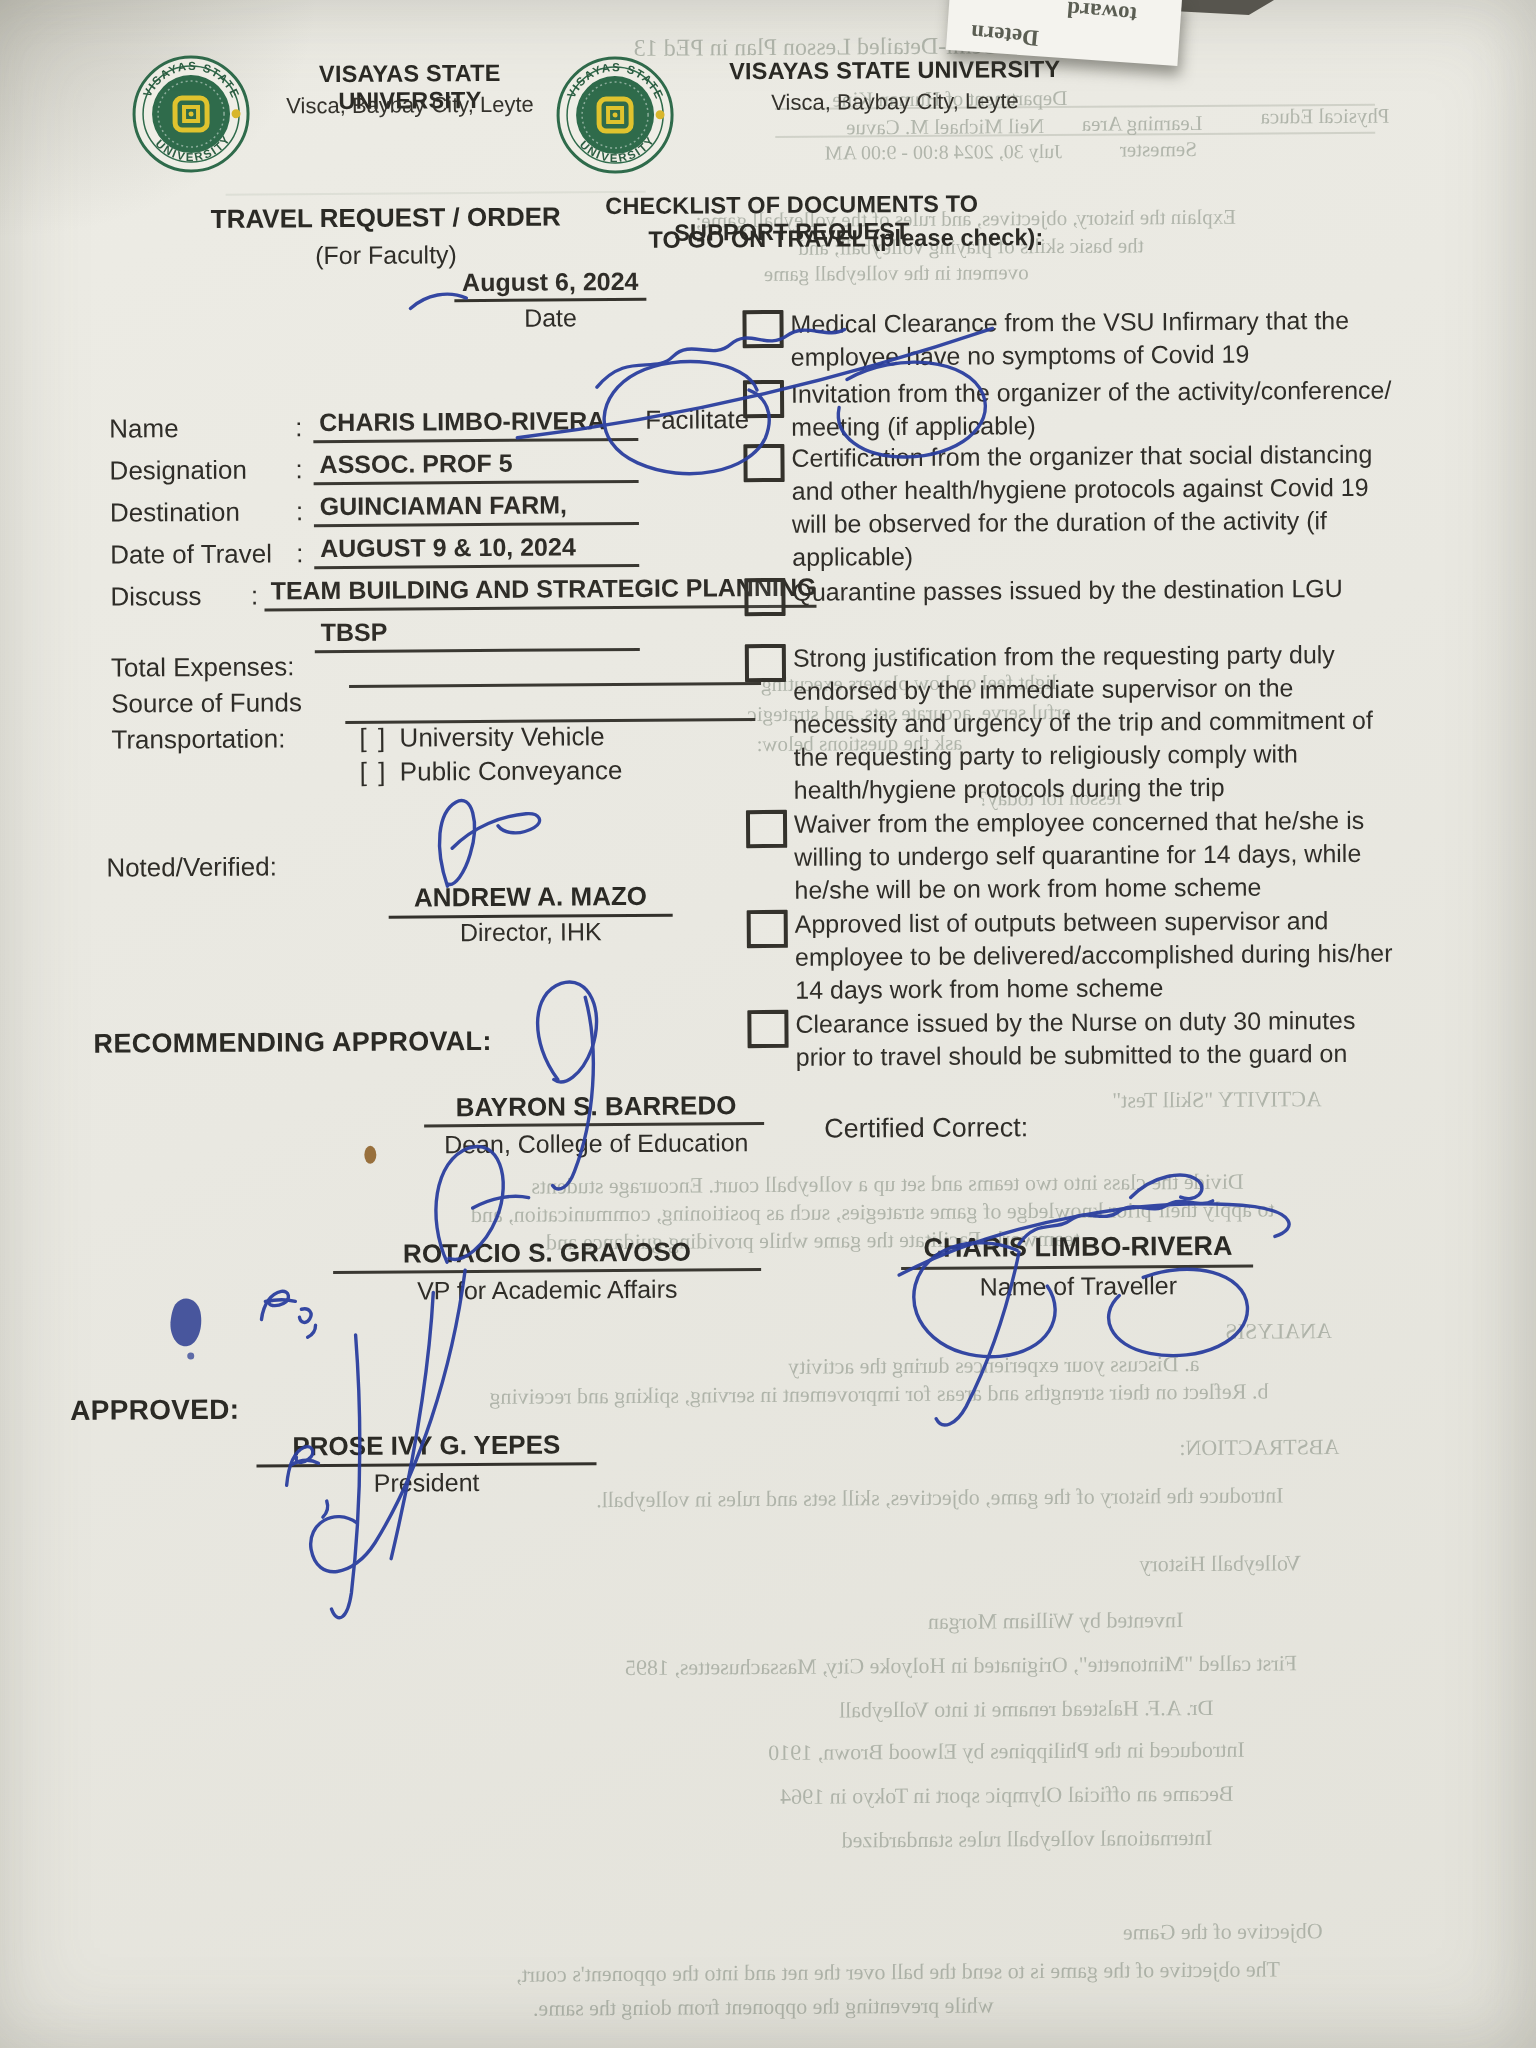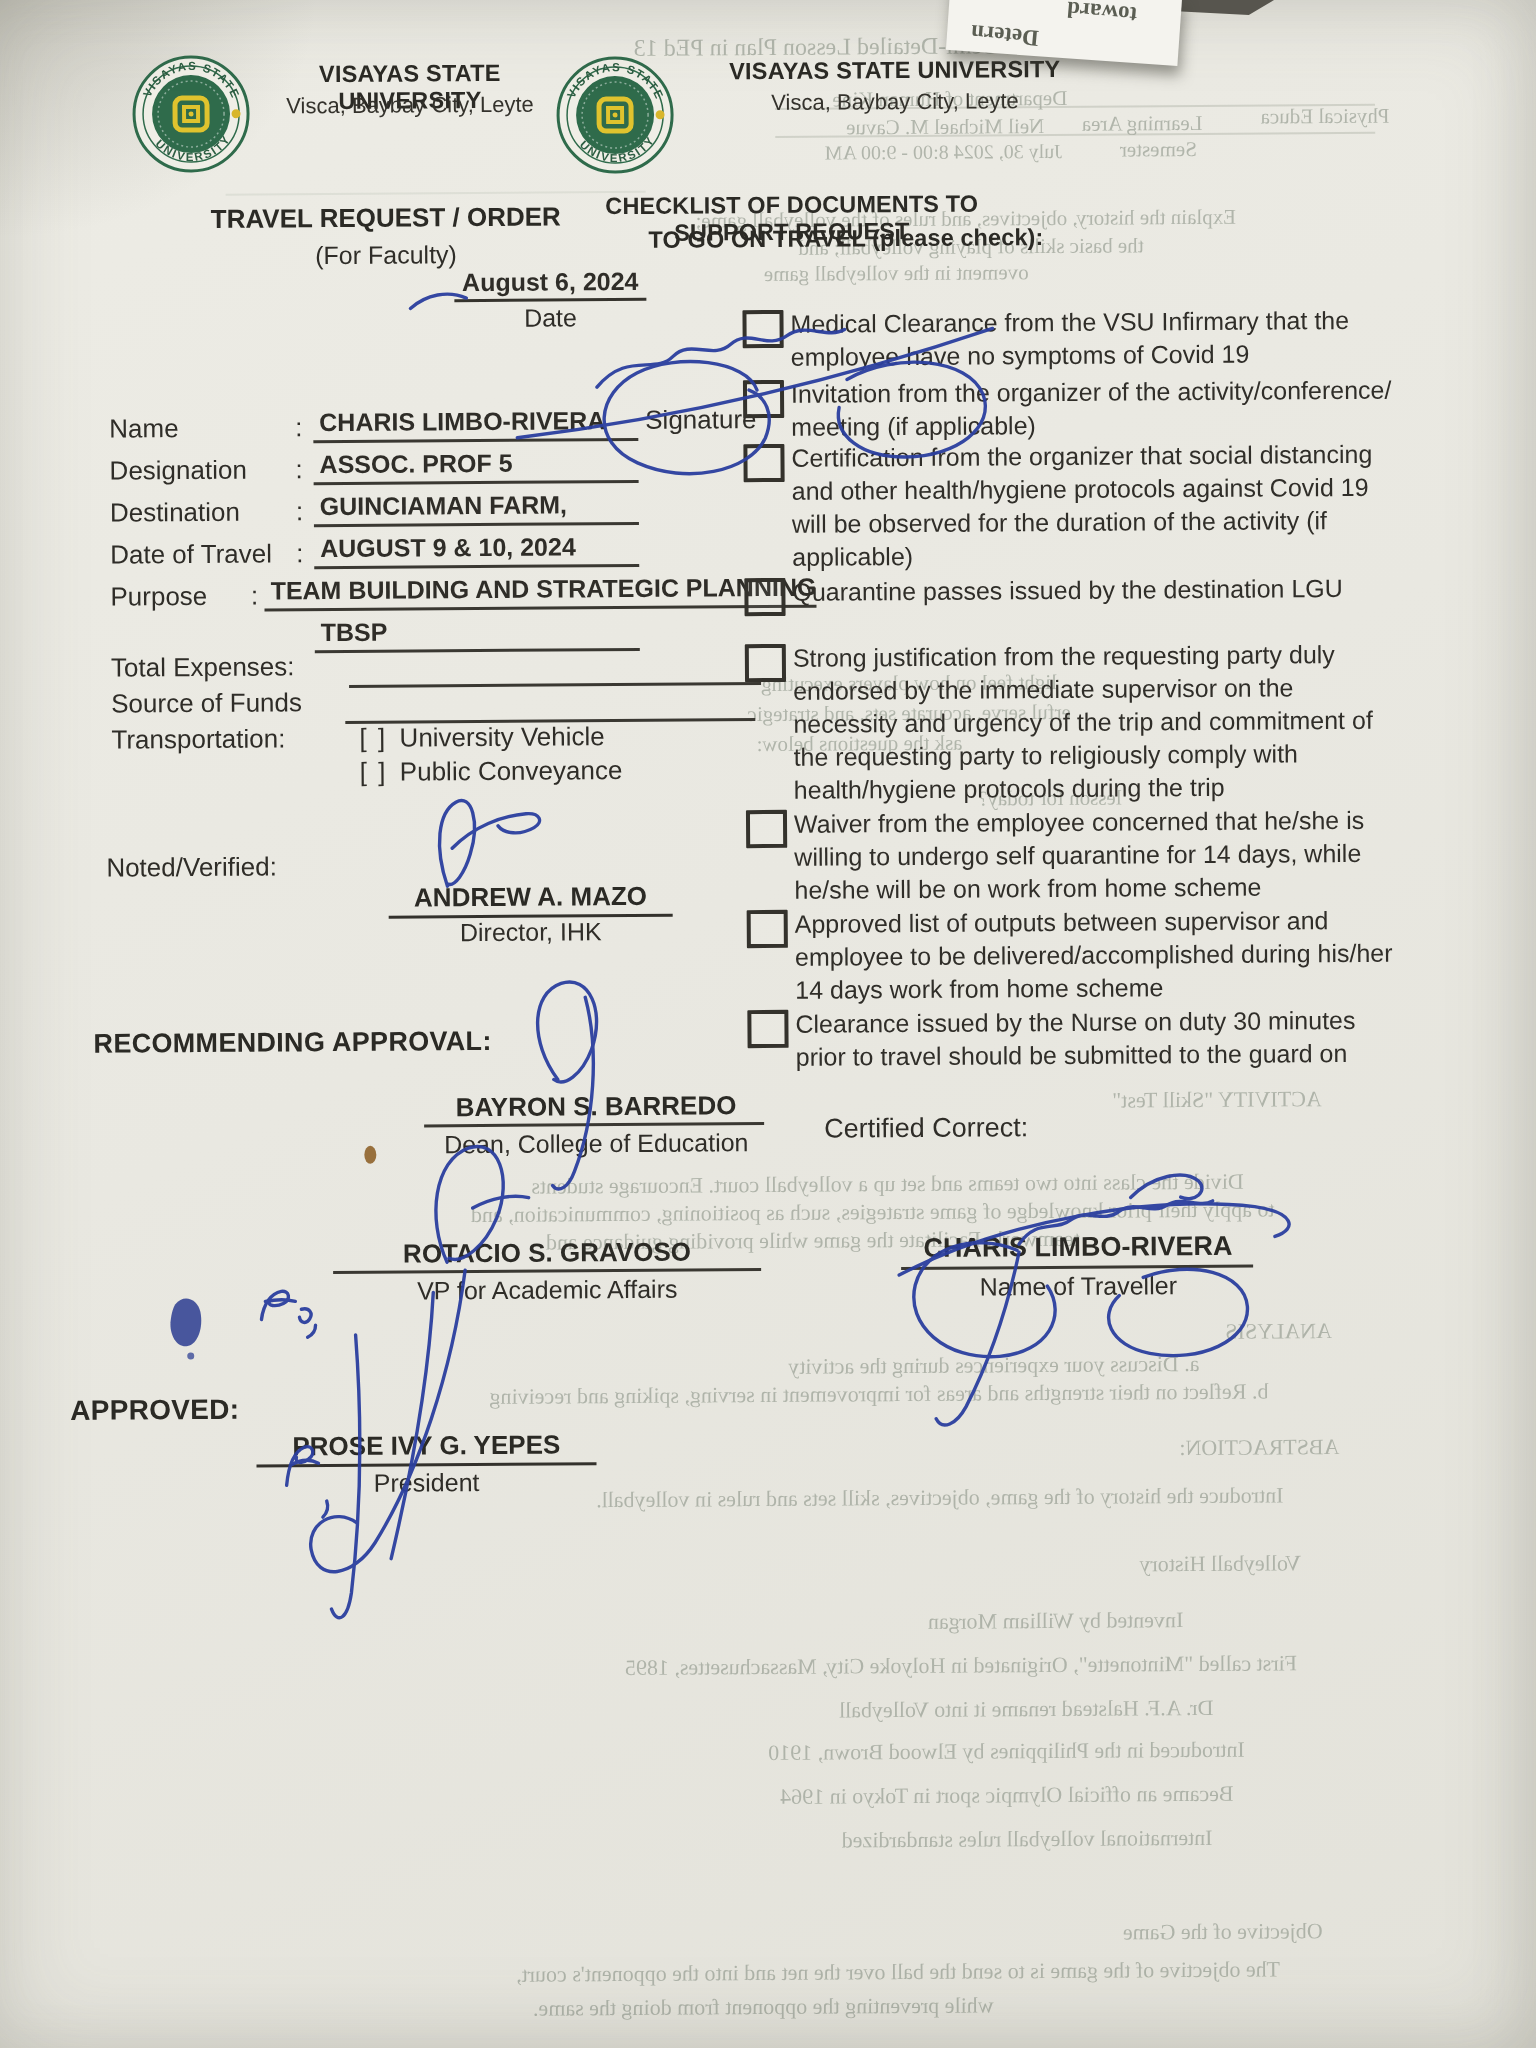--- a/index.html
+++ b/index.html
@@ -128,30 +128,30 @@
     <span class="flabel">Destination</span>
     <span class="fcolon">:</span>
     <span class="fvalue">GUINCIAMAN FARM,</span>
   </div>
   <div class="frow" style="top:526px;width:529px">
     <span class="flabel">Date of Travel</span>
     <span class="fcolon">:</span>
     <span class="fvalue">AUGUST 9 &amp; 10, 2024</span>
   </div>
   <div class="frow" style="top:568px;width:706px">
-    <span class="flabel">Purpose</span>
+    <span class="flabel">Discuss</span>
     <span class="fcolon">:</span>
     <span class="fvalue">TEAM BUILDING AND STRATEGIC PLANNING</span>
   </div>
   <div class="frow" style="top:610px;width:529px">
     <span class="flabel"></span>
     <span class="fcolon"></span>
     <span class="fvalue">TBSP</span>
   </div>
-  <div class="abs plain-lbl" style="left:648px;top:404px">Signature</div>
+  <div class="abs plain-lbl" style="left:648px;top:404px">Facilitate</div>
 
   <div class="abs plain-lbl" style="left:112px;top:648px">Total Expenses:</div>
   <div class="hline" style="left:350px;top:682px;width:412px"></div>
   <div class="abs plain-lbl" style="left:112px;top:684px">Source of Funds</div>
   <div class="hline" style="left:346px;top:718px;width:410px"></div>
   <div class="abs plain-lbl" style="left:112px;top:720px">Transportation:</div>
   <div class="abs" style="left:360px;top:720px">
     <span class="bracket">[ ]</span>
     <span class="plain-lbl" style="margin-left:8px">University Vehicle</span>
   </div>

